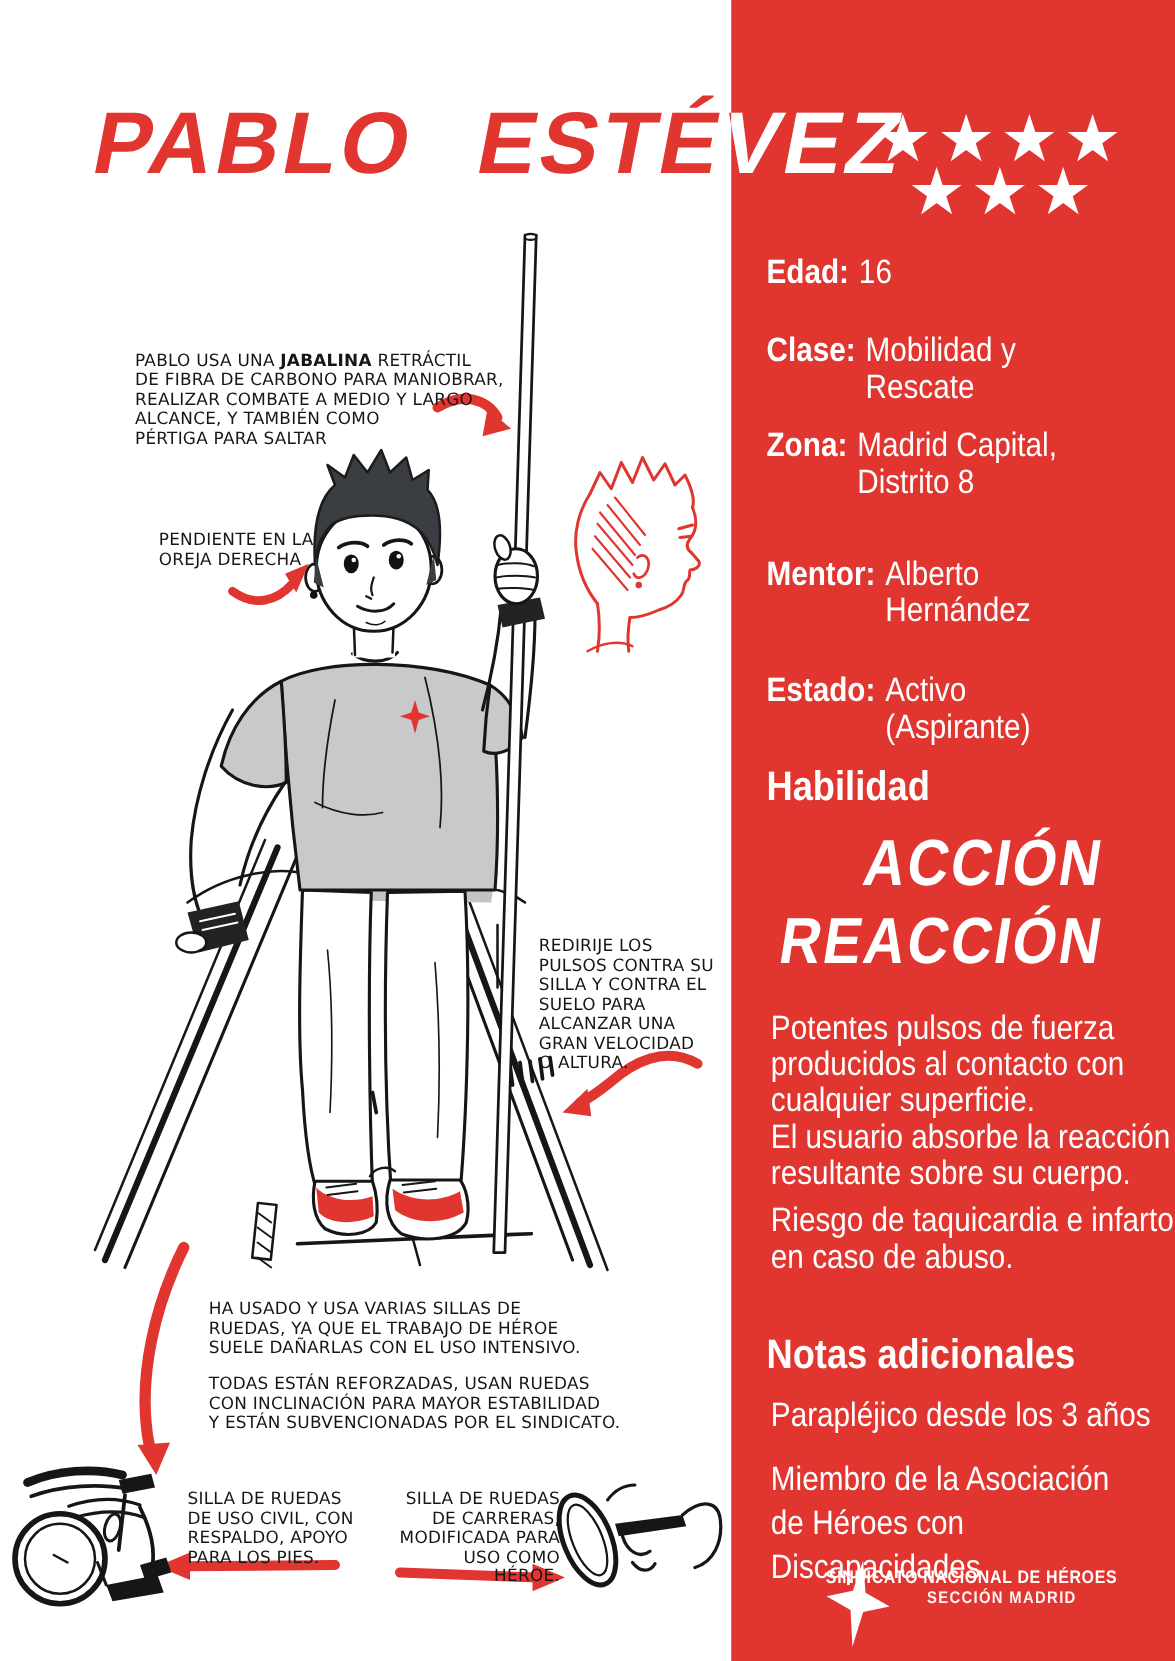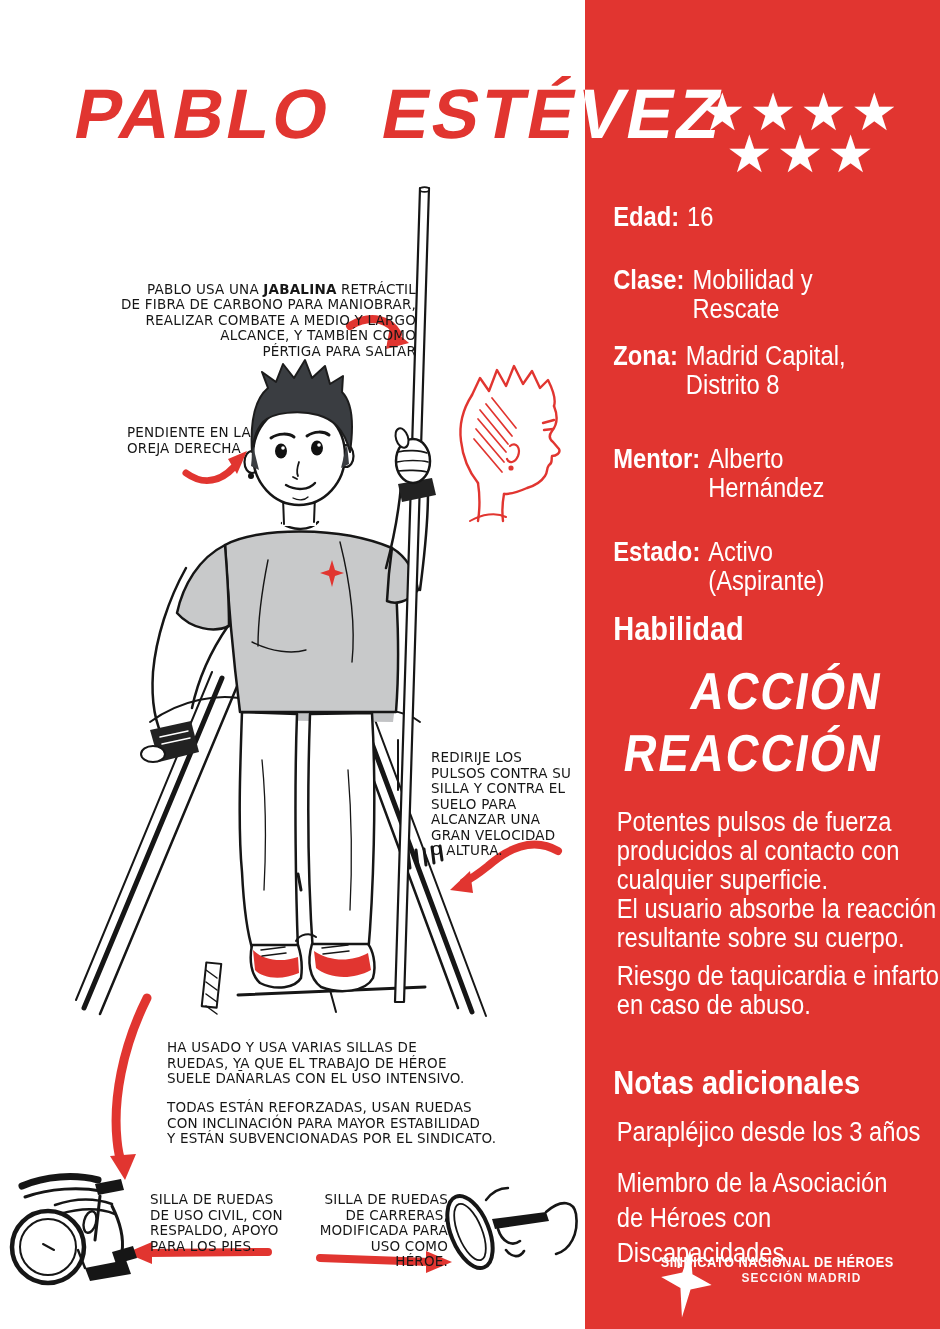--- a/index.html
+++ b/index.html
@@ -247,21 +247,21 @@
   <span>★</span>
   <span>★</span>
   <span>★</span>
 </div>
 <div class="stars-row stars-bottom">
   <span>★</span>
   <span>★</span>
   <span>★</span>
 </div>
 
-<div class="comic" style="left:86px;top:266px;width:330px;text-align:right;">
+<div class="comic" style="left:108px;top:266px;width:330px;">
   <span>PABLO USA UNA </span><b>JABALINA</b><span> RETRÁCTIL
 DE FIBRA DE CARBONO PARA MANIOBRAR,
 REALIZAR COMBATE A MEDIO Y LARGO
 ALCANCE, Y TAMBIÉN COMO
 PÉRTIGA PARA SALTAR</span>
 </div>
 <div class="comic" style="left:93px;top:425px;margin-left:34px;">PENDIENTE EN LA
 OREJA DERECHA</div>
 <div class="comic" style="left:431px;top:750px;">REDIRIJE LOS
 PULSOS CONTRA SU

